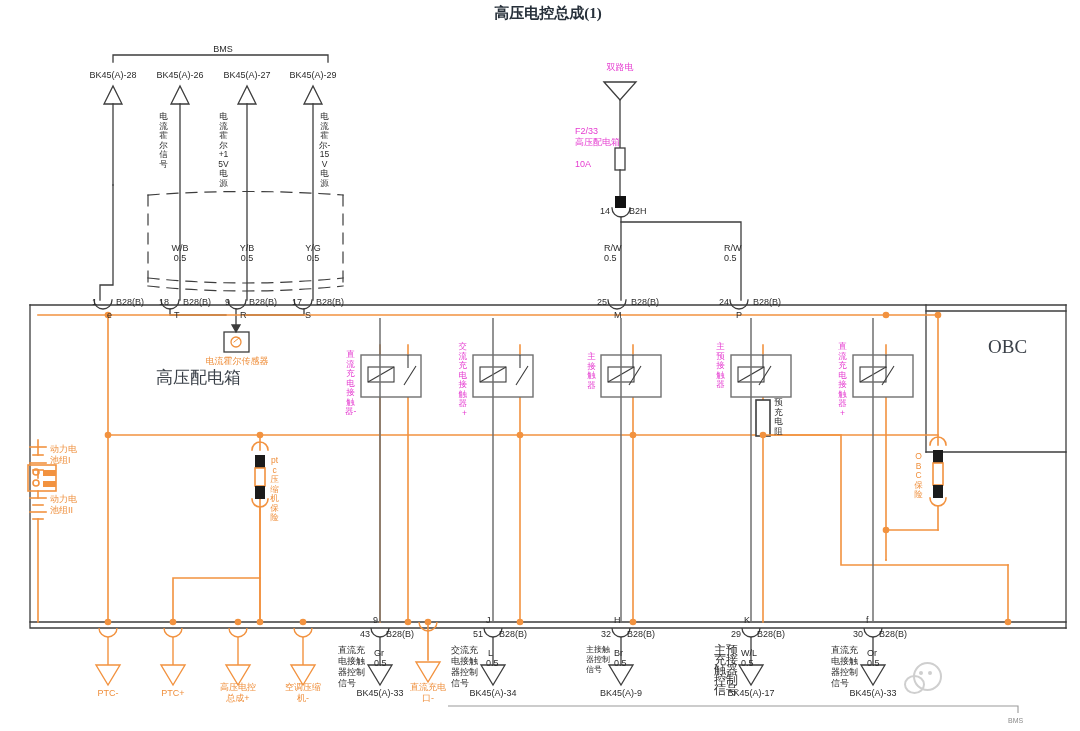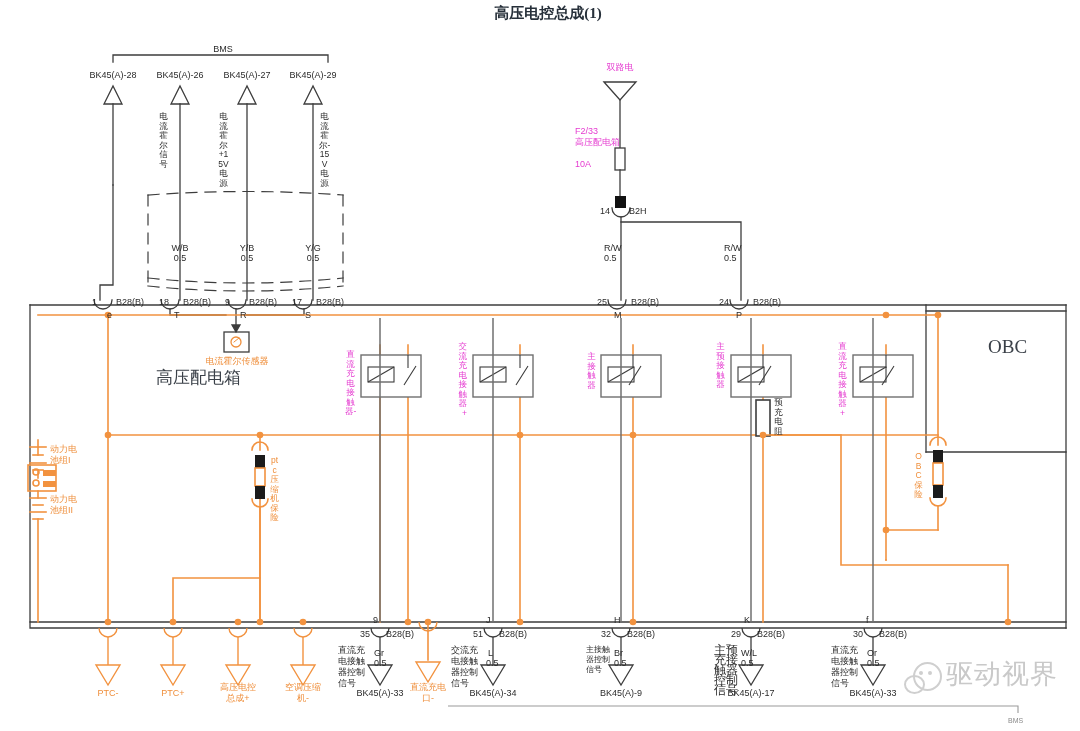--- a/index.html
+++ b/index.html
@@ -334,21 +334,21 @@
 <div class="lbl org" style="left:42px;top:494px;line-height:11px;width:34px;white-space:normal;">动力电池组II</div>
 
 <div class="lbl c org" style="left:72px;top:688px;width:56px;">PTC-</div>
 <div class="lbl c org" style="left:137px;top:688px;width:56px;">PTC+</div>
 <div class="lbl c org" style="left:212px;top:682px;width:36px;line-height:11px;white-space:normal;">高压电控总成+</div>
 <div class="lbl c org" style="left:277px;top:682px;width:36px;line-height:11px;white-space:normal;">空调压缩机-</div>
 
 <div class="lbl c org" style="left:402px;top:682px;width:36px;line-height:11px;white-space:normal;">直流充电口-</div>
 
 <div class="lbl" style="left:365px;top:615px;">9</div>
-<div class="lbl" style="left:352px;top:629px;">35</div>
+<div class="lbl" style="left:352px;top:629px;">43</div>
 <div class="lbl" style="left:378px;top:629px;">B28(B)</div>
 <div class="lbl" style="left:330px;top:645px;width:34px;line-height:11px;white-space:normal;">直流充电接触器控制信号</div>
 <div class="lbl" style="left:366px;top:648px;">Gr</div>
 <div class="lbl" style="left:366px;top:658px;">0.5</div>
 <div class="lbl c" style="left:330px;top:688px;width:84px;">BK45(A)-33</div>
 
 <div class="lbl" style="left:478px;top:615px;">J</div>
 <div class="lbl" style="left:465px;top:629px;">51</div>
 <div class="lbl" style="left:491px;top:629px;">B28(B)</div>
 <div class="lbl" style="left:443px;top:645px;width:34px;line-height:11px;white-space:normal;">交流充电接触器控制信号</div>
@@ -377,15 +377,14 @@
 <div class="lbl" style="left:871px;top:629px;">B28(B)</div>
 <div class="lbl" style="left:823px;top:645px;width:34px;line-height:11px;white-space:normal;">直流充电接触器控制信号</div>
 <div class="lbl" style="left:859px;top:648px;">Or</div>
 <div class="lbl" style="left:859px;top:658px;">0.5</div>
 <div class="lbl c" style="left:823px;top:688px;width:84px;">BK45(A)-33</div>
 
 <div class="lbl" style="left:1000px;top:716px;font-size:7px;color:#8a8a8a;">BMS</div>
 
 <div class="wmc" style="left:905px;top:662px;"></div>
 <div class="wmc2" style="left:896px;top:675px;"></div>
-<div class="wm" style="left:938px;top:656px;">驱动视界</div>
 
 </div>
 
 </body></html>

